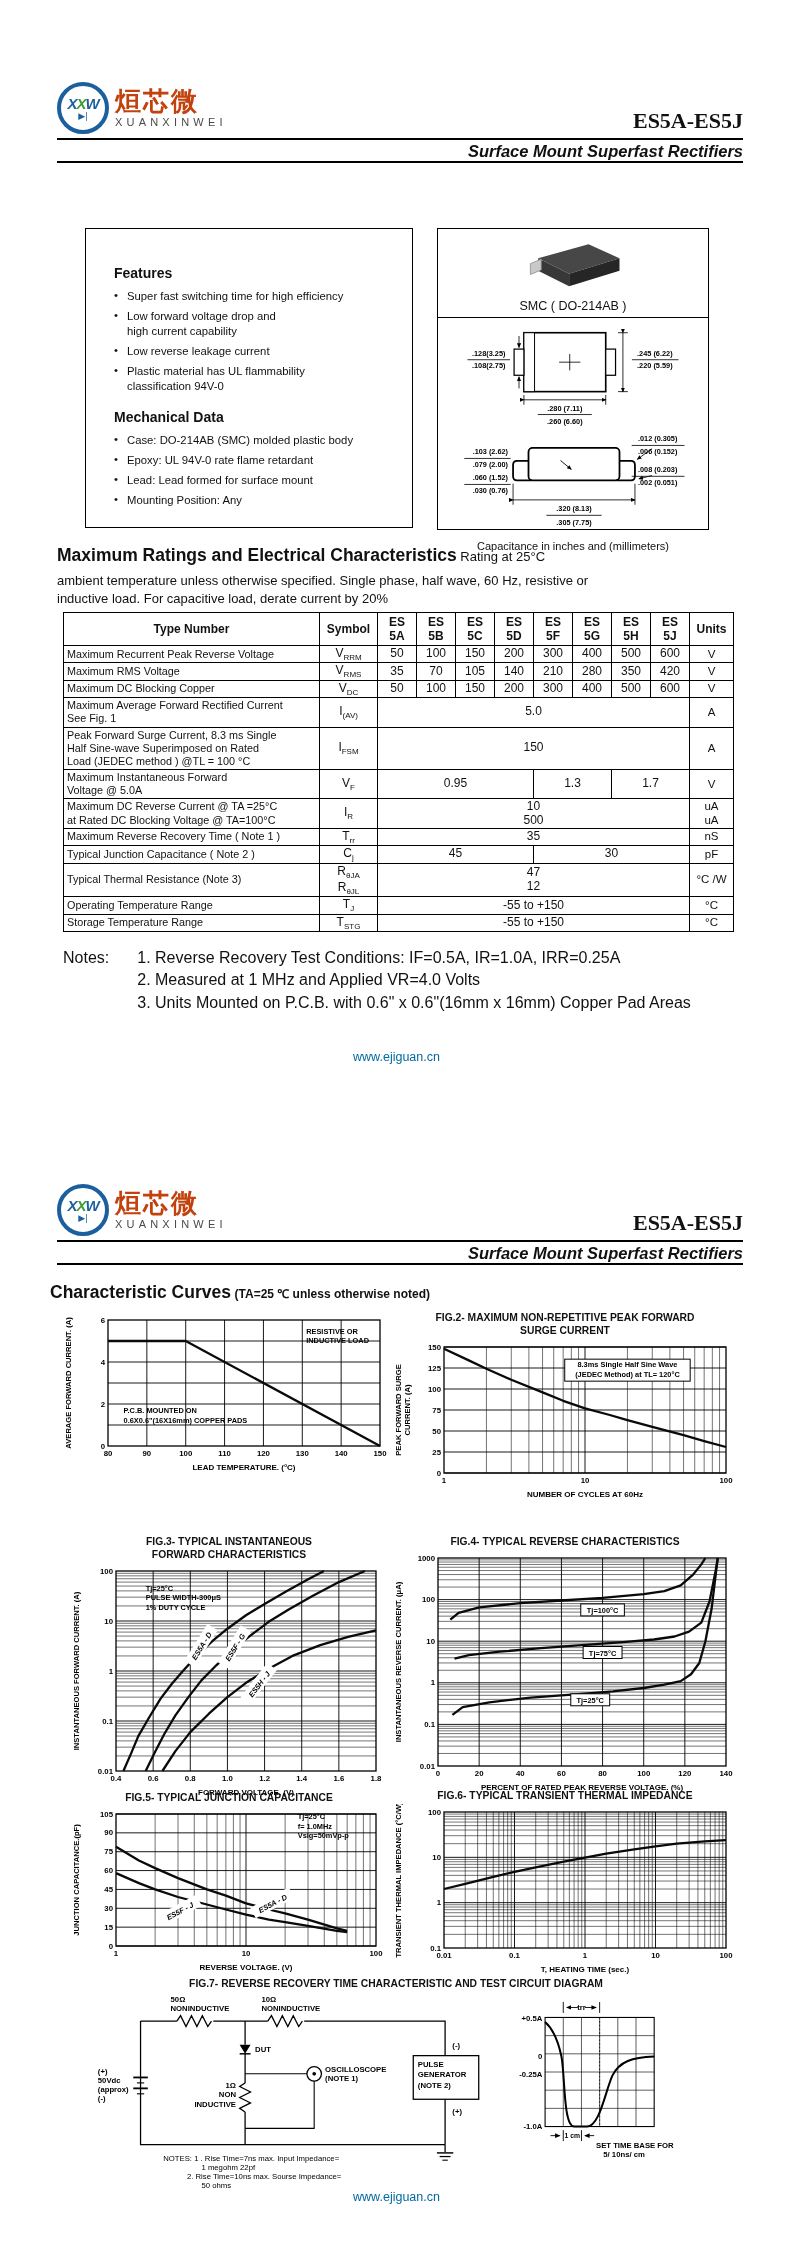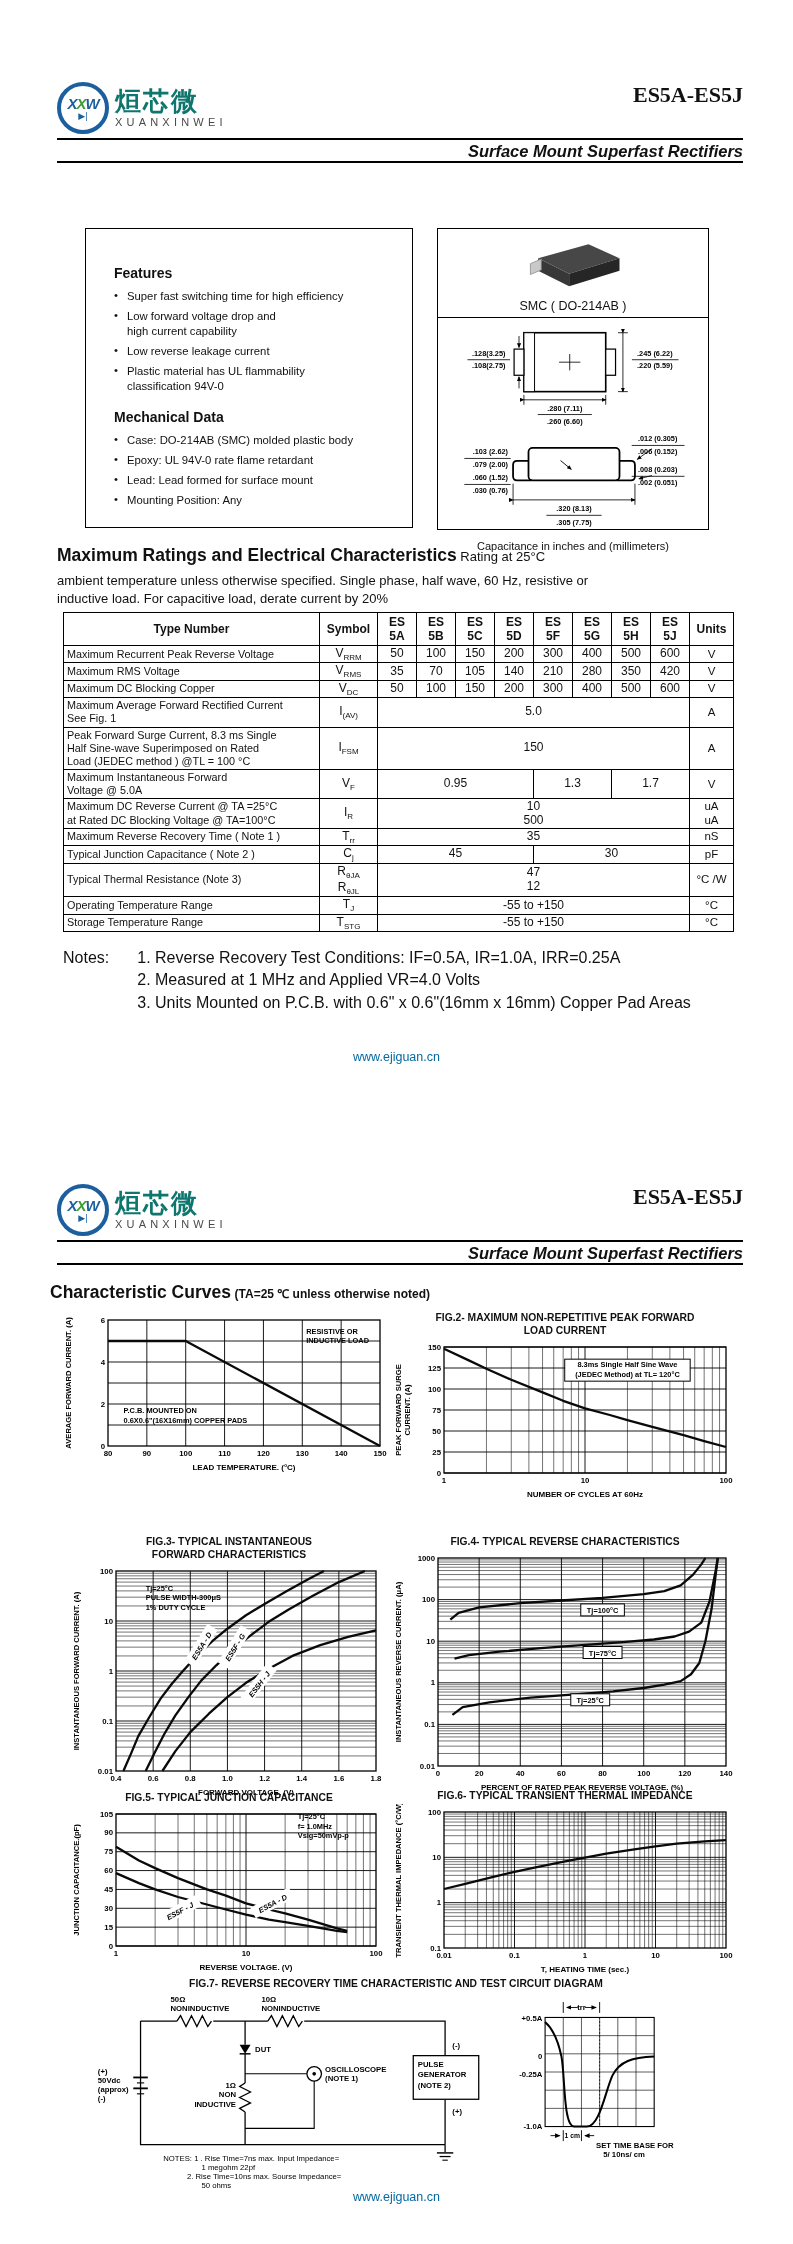--- a/index.html
+++ b/index.html
@@ -4,28 +4,28 @@
 <style>
   * { margin:0; padding:0; box-sizing:border-box; }
   body { background:#888; font-family:"Liberation Sans", sans-serif; color:#111; }
   #sheet { position:relative; width:793px; height:2244px; background:#fff; margin:0 auto; overflow:hidden; }
   .page { position:absolute; left:0; width:793px; height:1122px; }
   #page1 { top:0; } #page2 { top:1122px; }
   .pre { white-space:pre-line; }
 
   
   .hdr { position:absolute; left:57px; right:50px; }
-  .hdr-row { display:flex; align-items:flex-start; justify-content:space-between; }
+  .hdr-row { display:flex; align-items:flex-end; justify-content:space-between; }
   .logo { display:flex; align-items:center; gap:6px; }
   .logo-circle { width:52px; height:52px; border-radius:50%; border:4px solid #1c5f9e;
     display:flex; flex-direction:column; align-items:center; justify-content:center; background:#fff; }
   .logo-x { font-style:italic; font-weight:bold; font-size:15px; color:#1c5f9e; letter-spacing:-1px; line-height:1; }
   .logo-x span:nth-child(2){ color:#3f9c35; }
   .logo-diode { font-size:9px; color:#1c5f9e; line-height:1; margin-top:1px; }
-  .logo-cn { font-size:26px; font-weight:bold; color:#0f766e; line-height:1.05; letter-spacing:2px;}
+  .logo-cn { font-size:26px; font-weight:bold; color:#c2410c; line-height:1.05; letter-spacing:2px;}
   .logo-en { font-size:11px; color:#4a4a4a; letter-spacing:4.2px; }
   .part-no { font-family:"Liberation Serif", serif; font-weight:bold; font-size:22px; }
   .subtitle-band { border-top:2.5px solid #000; border-bottom:2px solid #000; text-align:right;
      padding:2px 0 0; margin-top:4px; }
   .subtitle-band span { font-weight:bold; font-style:italic; font-size:16.5px; }
   .page-footer { position:absolute; left:0; right:0; text-align:center; font-size:12.5px; color:#0369a1; }
 
   
   .box { position:absolute; border:1.5px solid #000; background:#fff; }
   #features-box { left:85px; top:228px; width:328px; height:300px; padding:36px 10px 0 28px; }
@@ -433,21 +433,21 @@
             <text transform="translate(9,71) rotate(-90)" text-anchor="middle" font-size="7.6" font-weight="bold"><tspan x="0" dy="0">AVERAGE FORWARD CURRENT. (A)</tspan></text>
             <path d="M46.0,29.0 L123.7,29.0 L318.0,134.0" fill="none" stroke="#0a0a0a" stroke-width="2.3" stroke-linejoin="round"></path>
             <text x="244.17142857142855" y="21.650000000000006" text-anchor="start" font-size="7.4" font-weight="bold">RESISTIVE OR</text>
             <text x="244.17142857142855" y="31.150000000000006" text-anchor="start" font-size="7.4" font-weight="bold">INDUCTIVE LOAD</text>
             <text x="61.542857142857144" y="101.45" text-anchor="start" font-size="7.4" font-weight="bold">P.C.B. MOUNTED ON</text>
             <text x="61.542857142857144" y="110.95" text-anchor="start" font-size="7.4" font-weight="bold">0.6X0.6"(16X16mm) COPPER PADS</text>
           </svg></div>
     </div>
     <div class="fig" id="fig2">
       <div class="fig-title">FIG.2- MAXIMUM NON-REPETITIVE PEAK FORWARD
-LOAD CURRENT</div>
+SURGE CURRENT</div>
       <div class="fig-chart"><svg width="346" height="164" font-family="Liberation Sans, sans-serif">
             <line x1="94.44522938862136" y1="8" x2="94.44522938862136" y2="134" stroke="#000" stroke-width="0.55"></line>
             <line x1="119.2740969154724" y1="8" x2="119.2740969154724" y2="134" stroke="#000" stroke-width="0.55"></line>
             <line x1="136.8904587772427" y1="8" x2="136.8904587772427" y2="134" stroke="#000" stroke-width="0.55"></line>
             <line x1="150.55477061137867" y1="8" x2="150.55477061137867" y2="134" stroke="#000" stroke-width="0.55"></line>
             <line x1="161.71932630409376" y1="8" x2="161.71932630409376" y2="134" stroke="#000" stroke-width="0.55"></line>
             <line x1="171.1588236420102" y1="8" x2="171.1588236420102" y2="134" stroke="#000" stroke-width="0.55"></line>
             <line x1="179.33568816586404" y1="8" x2="179.33568816586404" y2="134" stroke="#000" stroke-width="0.55"></line>
             <line x1="186.5481938309448" y1="8" x2="186.5481938309448" y2="134" stroke="#000" stroke-width="0.55"></line>
             <line x1="235.44522938862136" y1="8" x2="235.44522938862136" y2="134" stroke="#000" stroke-width="0.55"></line>

